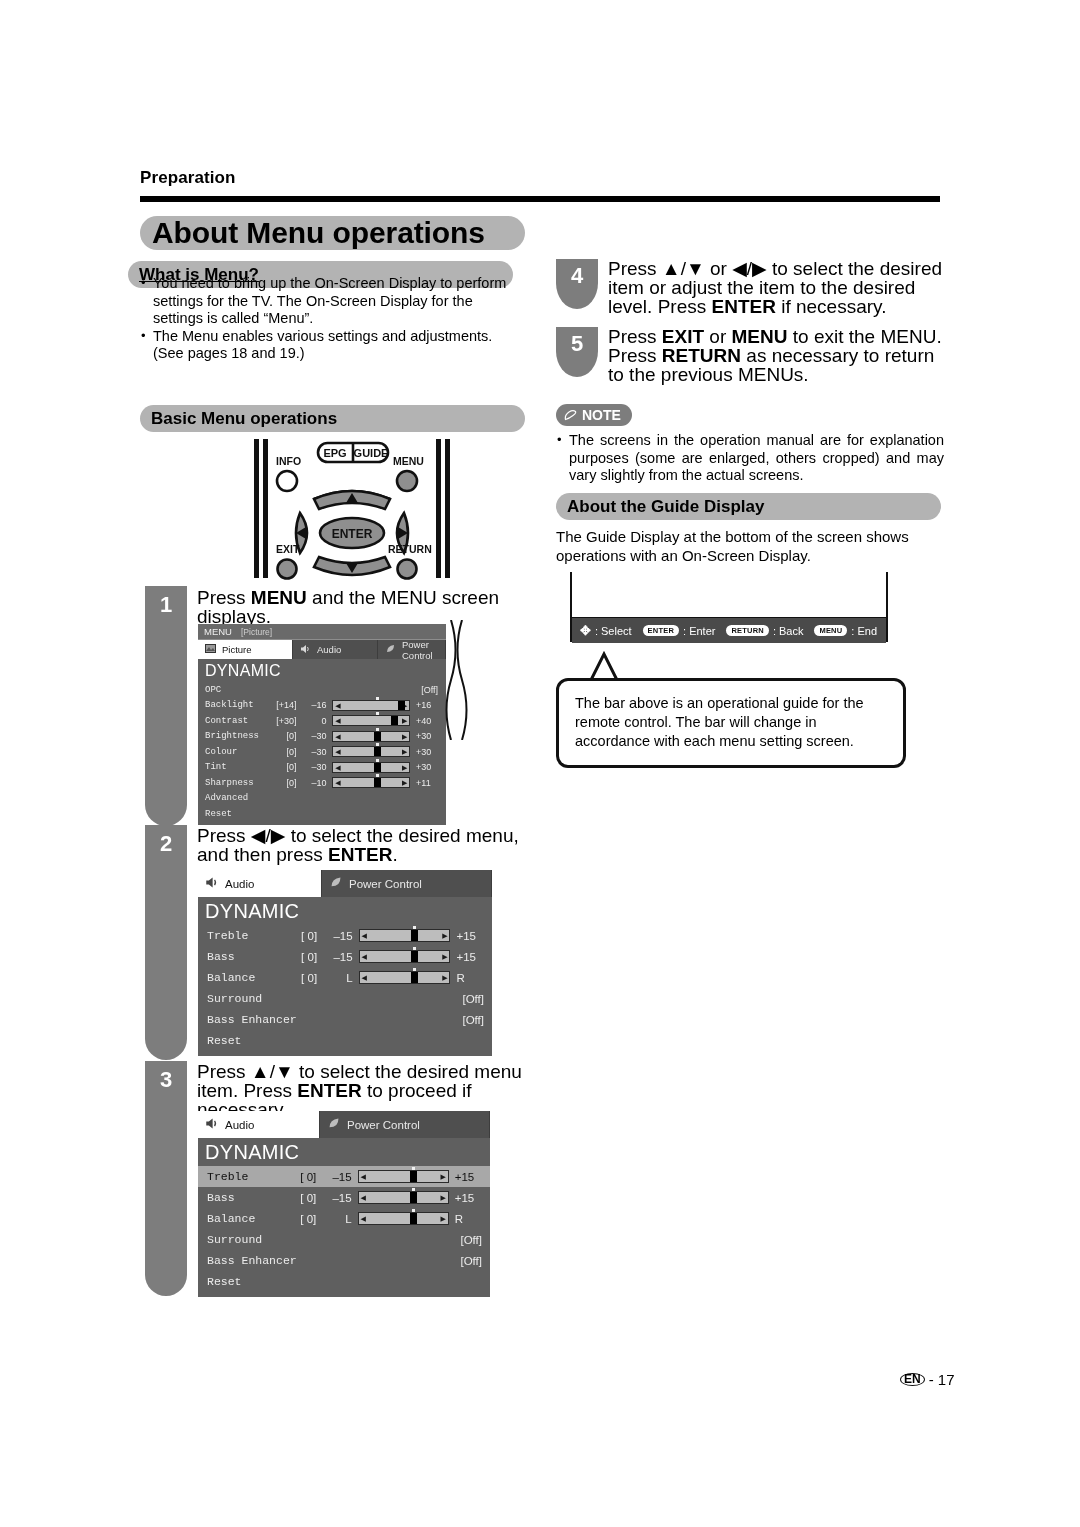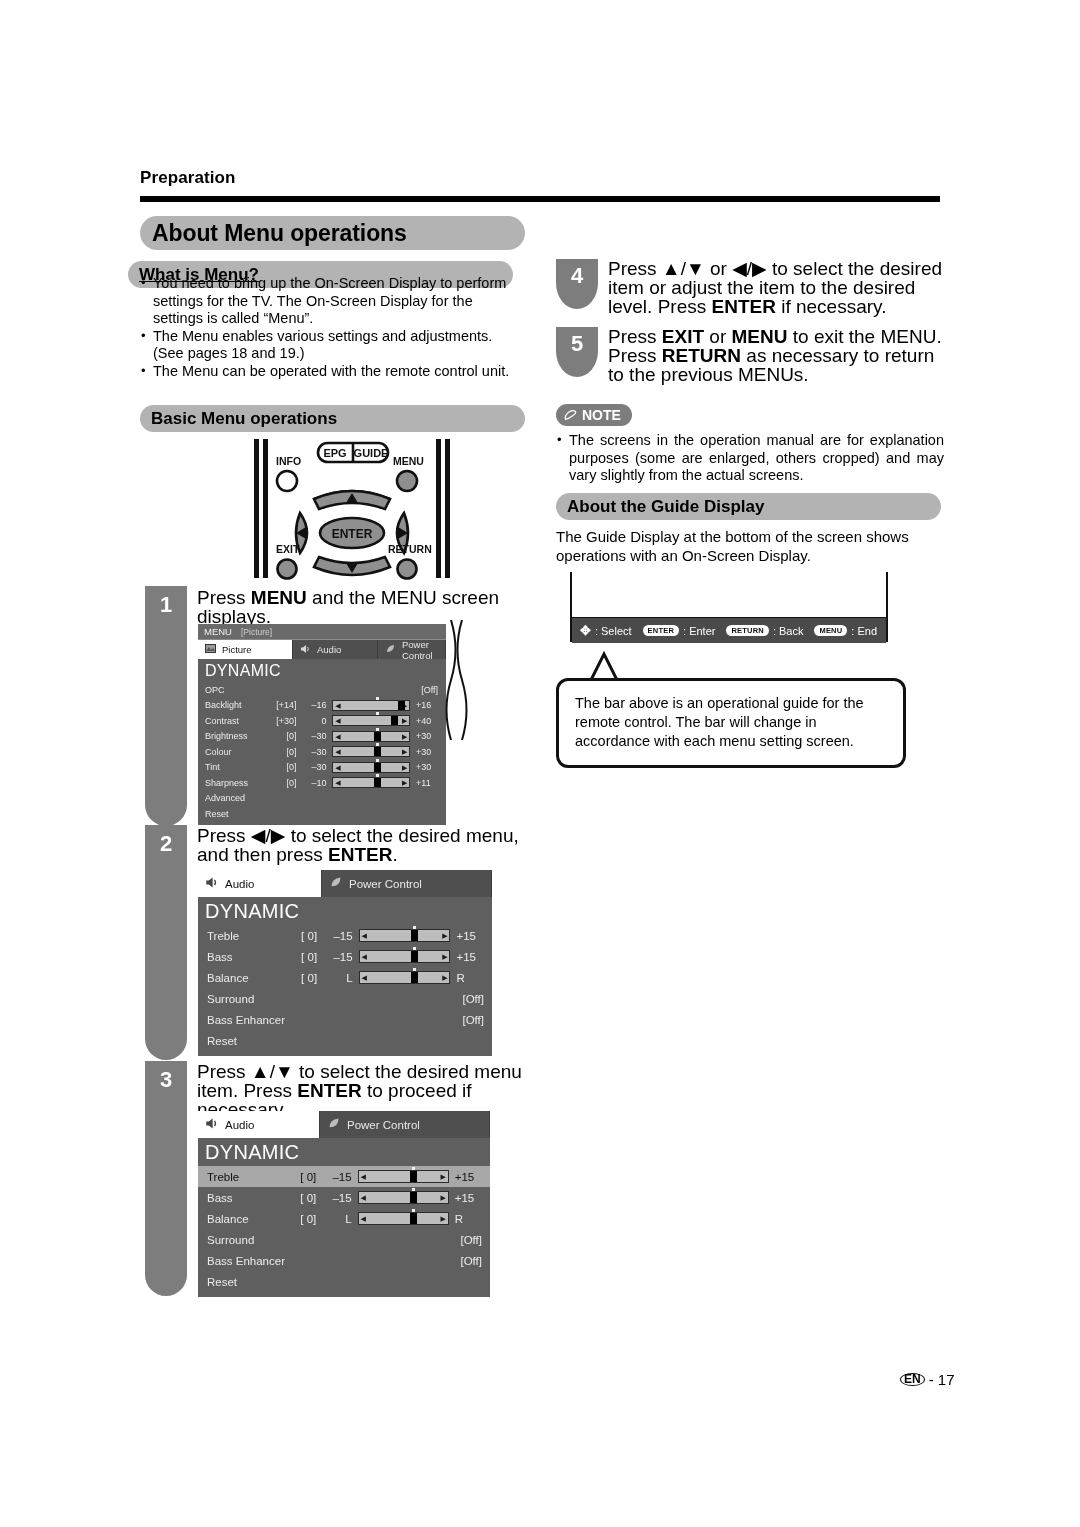--- a/index.html
+++ b/index.html
@@ -48,21 +48,21 @@
     display: flex;
     align-items: center;
     box-sizing: border-box;
   }
   .pill.big {
     left: 140px;
     top: 216px;
     width: 385px;
     height: 34px;
     padding-left: 12px;
-    font-size: 23px;
+    font-size: 30px;
     font-weight: bold;
     letter-spacing: -0.1px;
   }
   .pill.sub {
     height: 27px;
     padding-left: 11px;
     font-size: 17px;
     font-weight: bold;
     border-radius: 18px;
   }
@@ -215,21 +215,21 @@
     height: 15.5px;
     font-size: 9px;
     color: #ececec;
     padding-left: 7px;
     box-sizing: border-box;
   }
   .osd-row.sel {
     background: #a8a8a8;
     color: #111;
   }
-  .osd-row .name  { width: 74px; }
+  .osd-row .name  { width: 74px; font-family: Liberation Mono, monospace; }
   .osd-row .val   { width: 30px; text-align: right; }
   .osd-row .min   { width: 34px; text-align: right; padding-right: 6px; }
   .osd-row .max   { width: 34px; text-align: left; padding-left: 6px; }
   .osd-row .right { margin-left: auto; padding-right: 8px; }
 
   .slider {
     position: relative;
     width: 88px;
     height: 11px;
     background: #bdbdbd;
@@ -359,21 +359,20 @@
   <div class="section-label">Preparation</div>
   <div class="header-rule"></div>
 
   <div class="pill big">About Menu operations</div>
 
   <div class="pill sub what">What is Menu?</div>
 
   <div class="bullets left">
     <div class="bullet">You need to bring up the On-Screen Display to perform settings for the TV. The On-Screen Display for the settings is called “Menu”.</div>
     <div class="bullet">The Menu enables various settings and adjustments. (See pages 18 and 19.)</div>
-    <div class="bullet">The Menu can be operated with the remote control unit.</div>
   </div>
 
   <div class="pill sub basic">Basic Menu operations</div>
 
   <div class="remote">
     <svg width="200" height="143" viewBox="0 0 200 143">
 
       <rect x="2" y="2" width="5" height="139" fill="#111"></rect>
       <rect x="11" y="2" width="5" height="139" fill="#111"></rect>
       <rect x="184" y="2" width="5" height="139" fill="#111"></rect>

